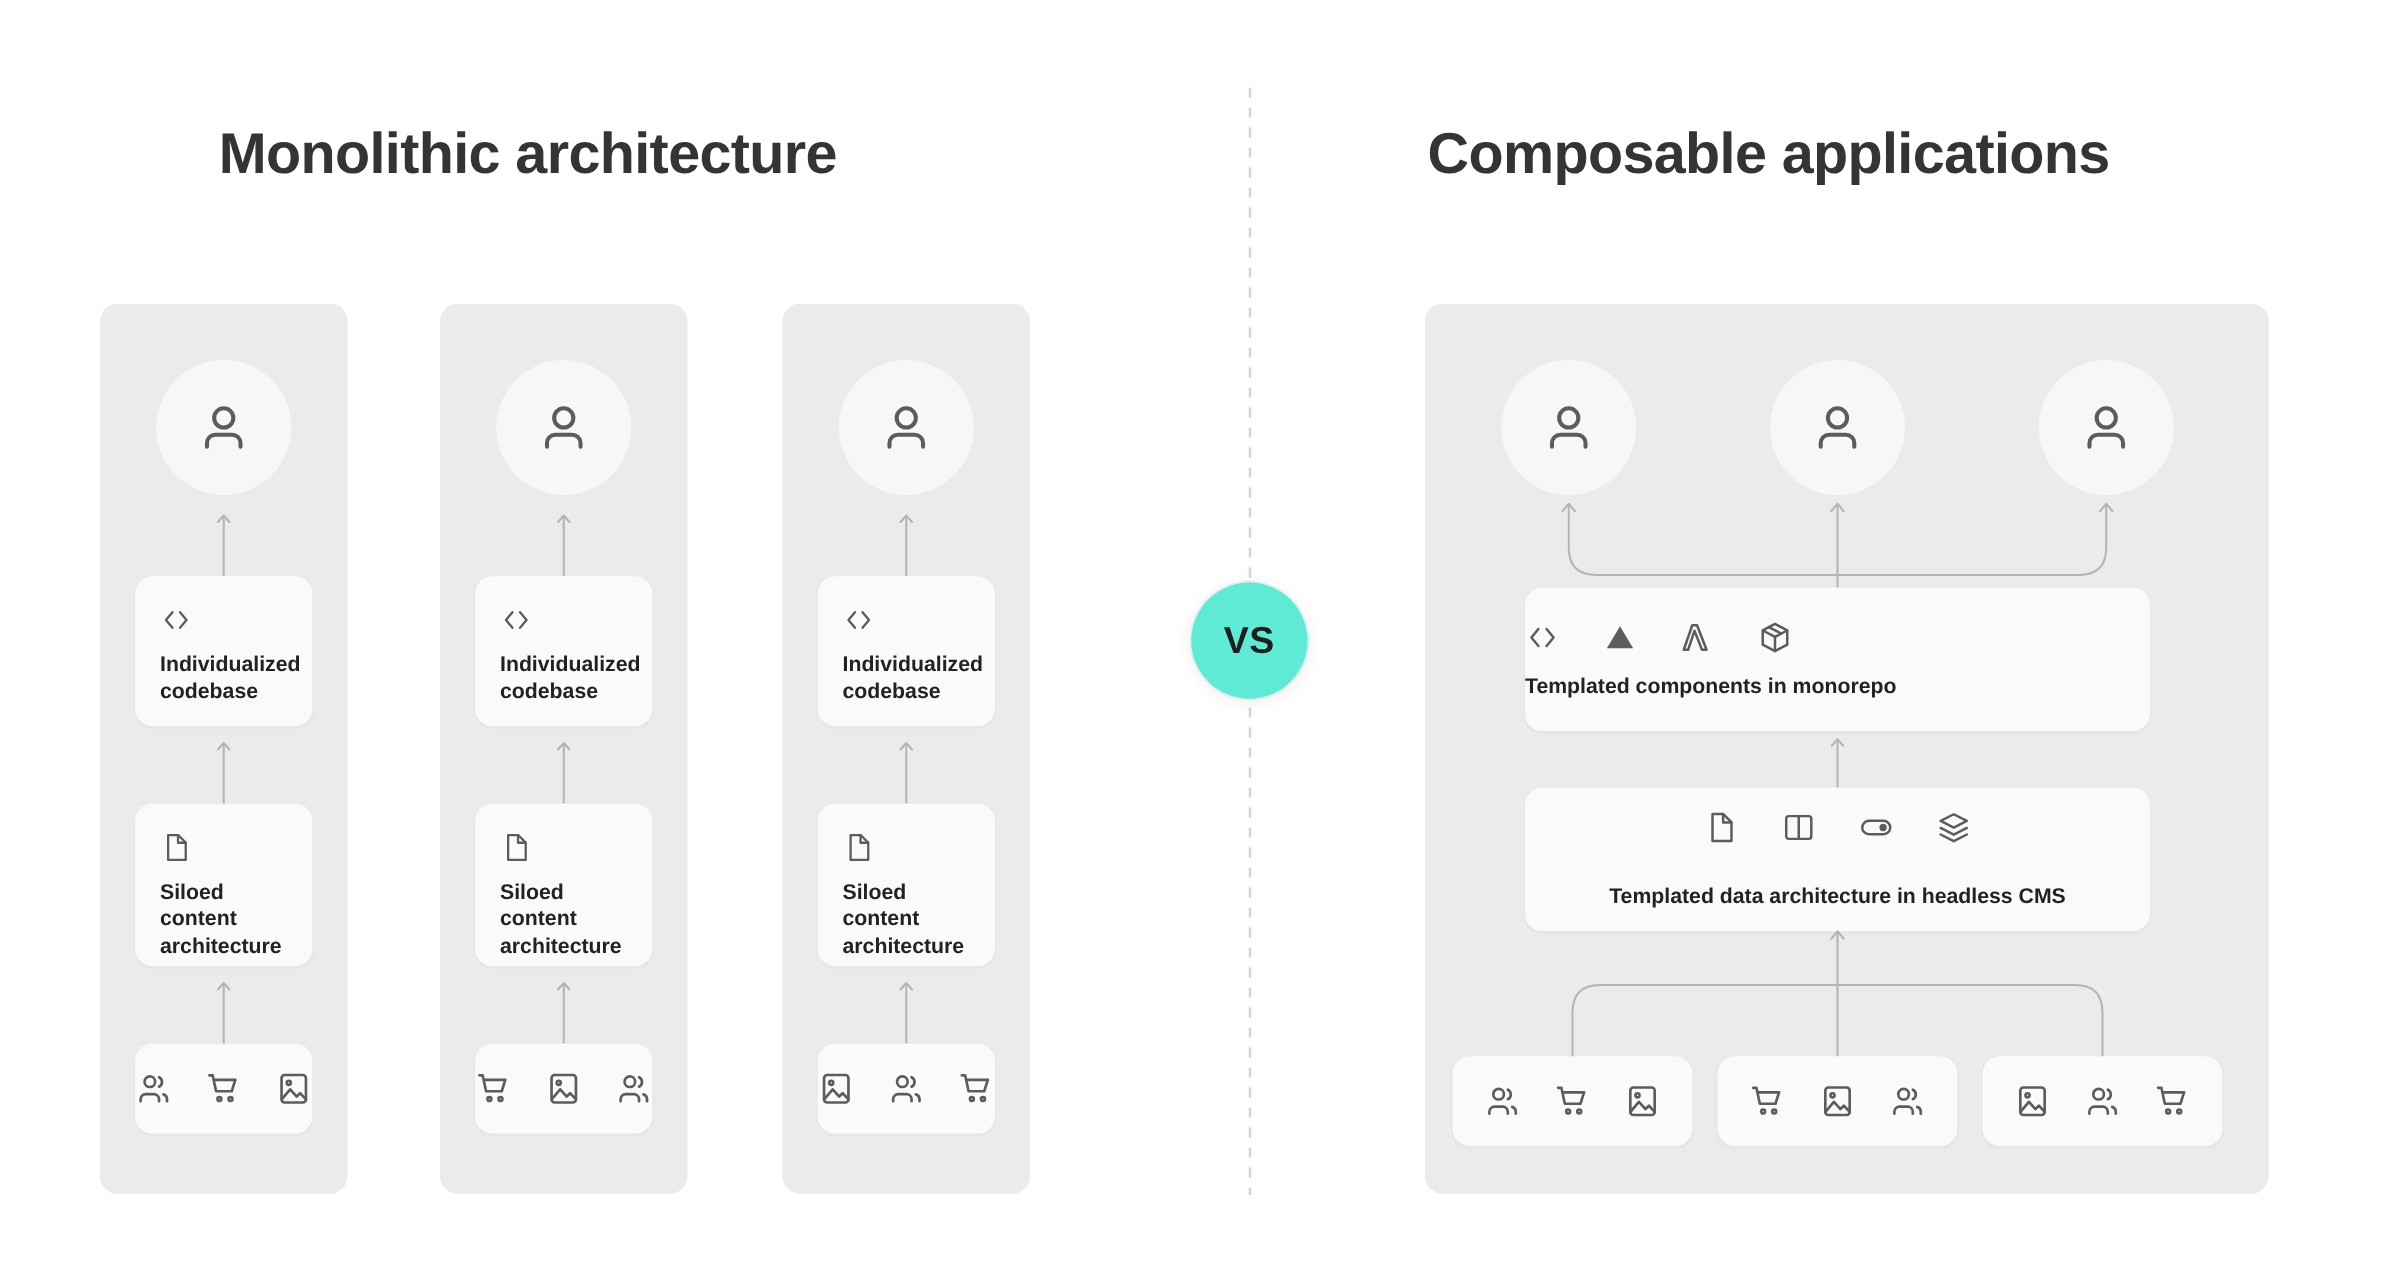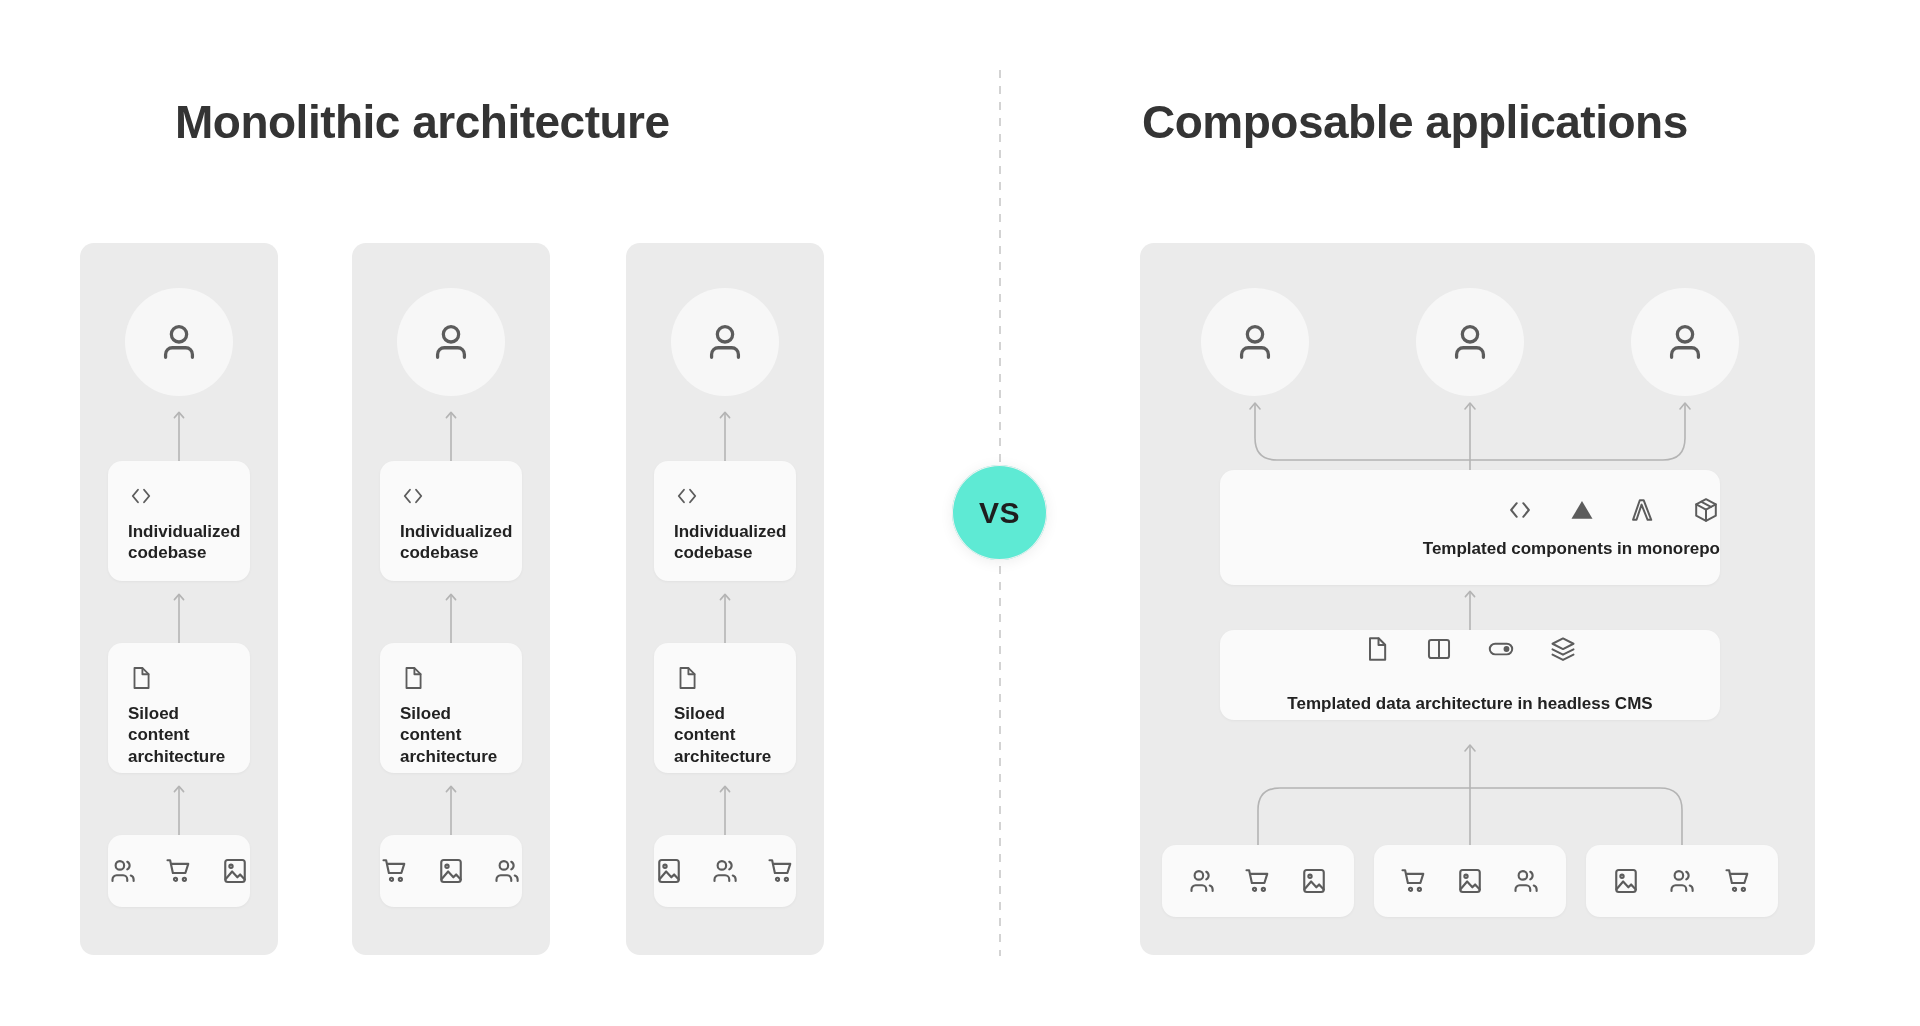--- a/index.html
+++ b/index.html
@@ -332,21 +332,21 @@
         <svg width="620" height="115" viewBox="0 0 620 115">
           <g fill="none" stroke="#b4b4b4" stroke-width="1.6" stroke-linecap="round">
             <path d="M310 115 L310 6"></path>
             <path d="M95 6 L95 40 Q95 62 117 62 L503 62 Q525 62 525 40 L525 6"></path>
             <path d="M90 11 L95 5 L100 11" stroke-linejoin="round"></path>
             <path d="M305 11 L310 5 L315 11" stroke-linejoin="round"></path>
             <path d="M520 11 L525 5 L530 11" stroke-linejoin="round"></path>
           </g>
         </svg>
       </div>
-      <div class="card" style="left: 1220px; top: 470px; width: 500px; height: 115px; display: flex; flex-direction: column; align-items: flex-end; justify-content: center; gap: 14px; padding-left: 16px;">
+      <div class="card" style="left: 1220px; top: 470px; width: 500px; height: 115px; display: flex; flex-direction: column; align-items: flex-start; justify-content: center; gap: 14px;">
         <div class="icon-row" style="gap: 34px;">
           <span>
             <svg width="28" height="28" viewBox="0 0 24 24">
               <path d="M9.2 6.2L4.4 12l4.8 5.8" fill="none" stroke="#5c5c5c" stroke-width="1.7" stroke-linecap="round" stroke-linejoin="round"></path>
               <path d="M14.8 6.2L19.6 12l-4.8 5.8" fill="none" stroke="#5c5c5c" stroke-width="1.7" stroke-linecap="round" stroke-linejoin="round"></path>
             </svg>
           </span>
           <span>
             <svg width="28" height="28" viewBox="0 0 24 24">
               <path d="M12 4.3L21 19.4H3z" fill="#5c5c5c"></path>
@@ -367,21 +367,21 @@
           </span>
         </div>
         <div class="card-title">Templated components in monorepo</div>
       </div>
       <div class="arrow-up" style="left: 1461px; top: 588px; width: 18px; height: 52px;">
         <svg width="18" height="52" viewBox="0 0 18 52">
           <path d="M9 52 L9 4" fill="none" stroke="#b4b4b4" stroke-width="1.6"></path>
           <path d="M4.4 8.6L9 3.4l4.6 5.2" fill="none" stroke="#b4b4b4" stroke-width="1.6" stroke-linecap="round" stroke-linejoin="round"></path>
         </svg>
       </div>
-      <div class="card" style="left: 1220px; top: 630px; width: 500px; height: 90px; display: flex; flex-direction: column; align-items: center; justify-content: center; gap: 30px;">
+      <div class="card" style="left: 1220px; top: 630px; width: 500px; height: 115px; display: flex; flex-direction: column; align-items: center; justify-content: center; gap: 30px;">
         <div class="icon-row" style="gap: 34px;">
           <span>
             <svg width="28" height="28" viewBox="0 0 24 24">
               <path d="M6 2.8h7.4L19 8.4V21.2H6z" fill="none" stroke="#5c5c5c" stroke-width="1.7" stroke-linecap="round" stroke-linejoin="round"></path>
               <path d="M13.3 2.9v5.6h5.6" fill="none" stroke="#5c5c5c" stroke-width="1.7" stroke-linecap="round" stroke-linejoin="round"></path>
             </svg>
           </span>
           <span>
             <svg width="28" height="28" viewBox="0 0 24 24">
               <rect x="3.4" y="4.2" width="17.2" height="15.6" rx="1.8" fill="none" stroke="#5c5c5c" stroke-width="1.7" stroke-linecap="round" stroke-linejoin="round"></rect>

